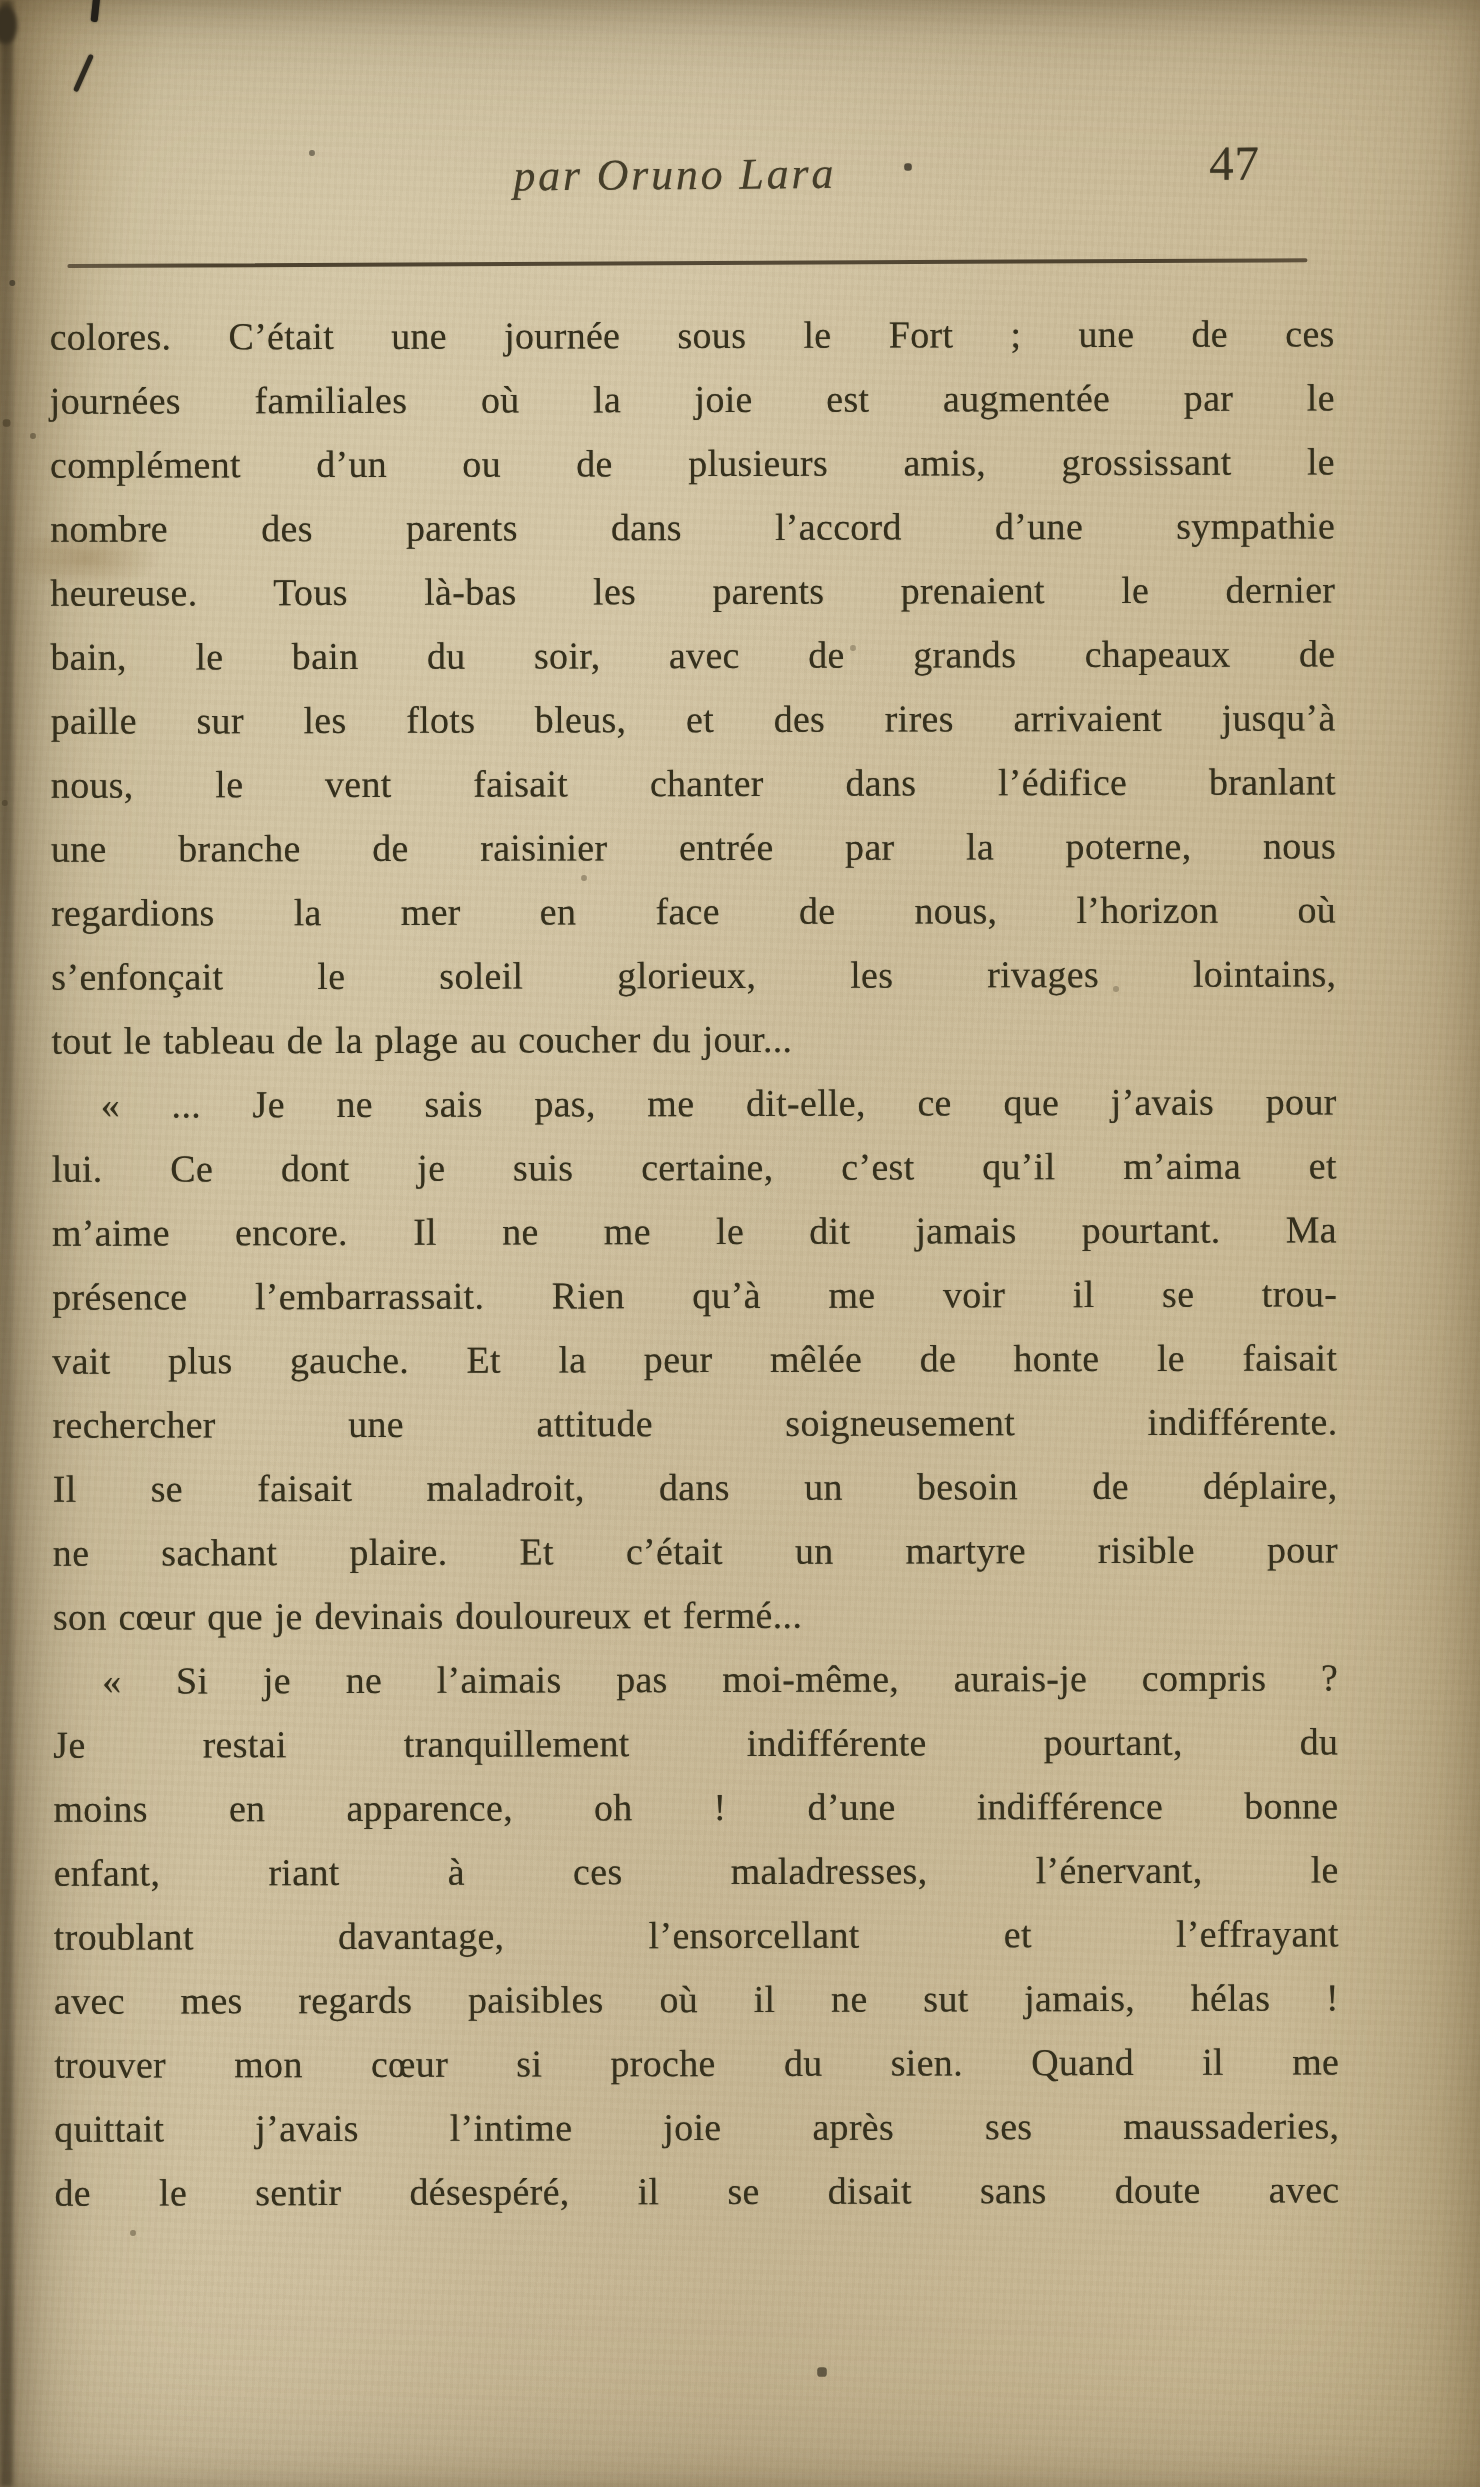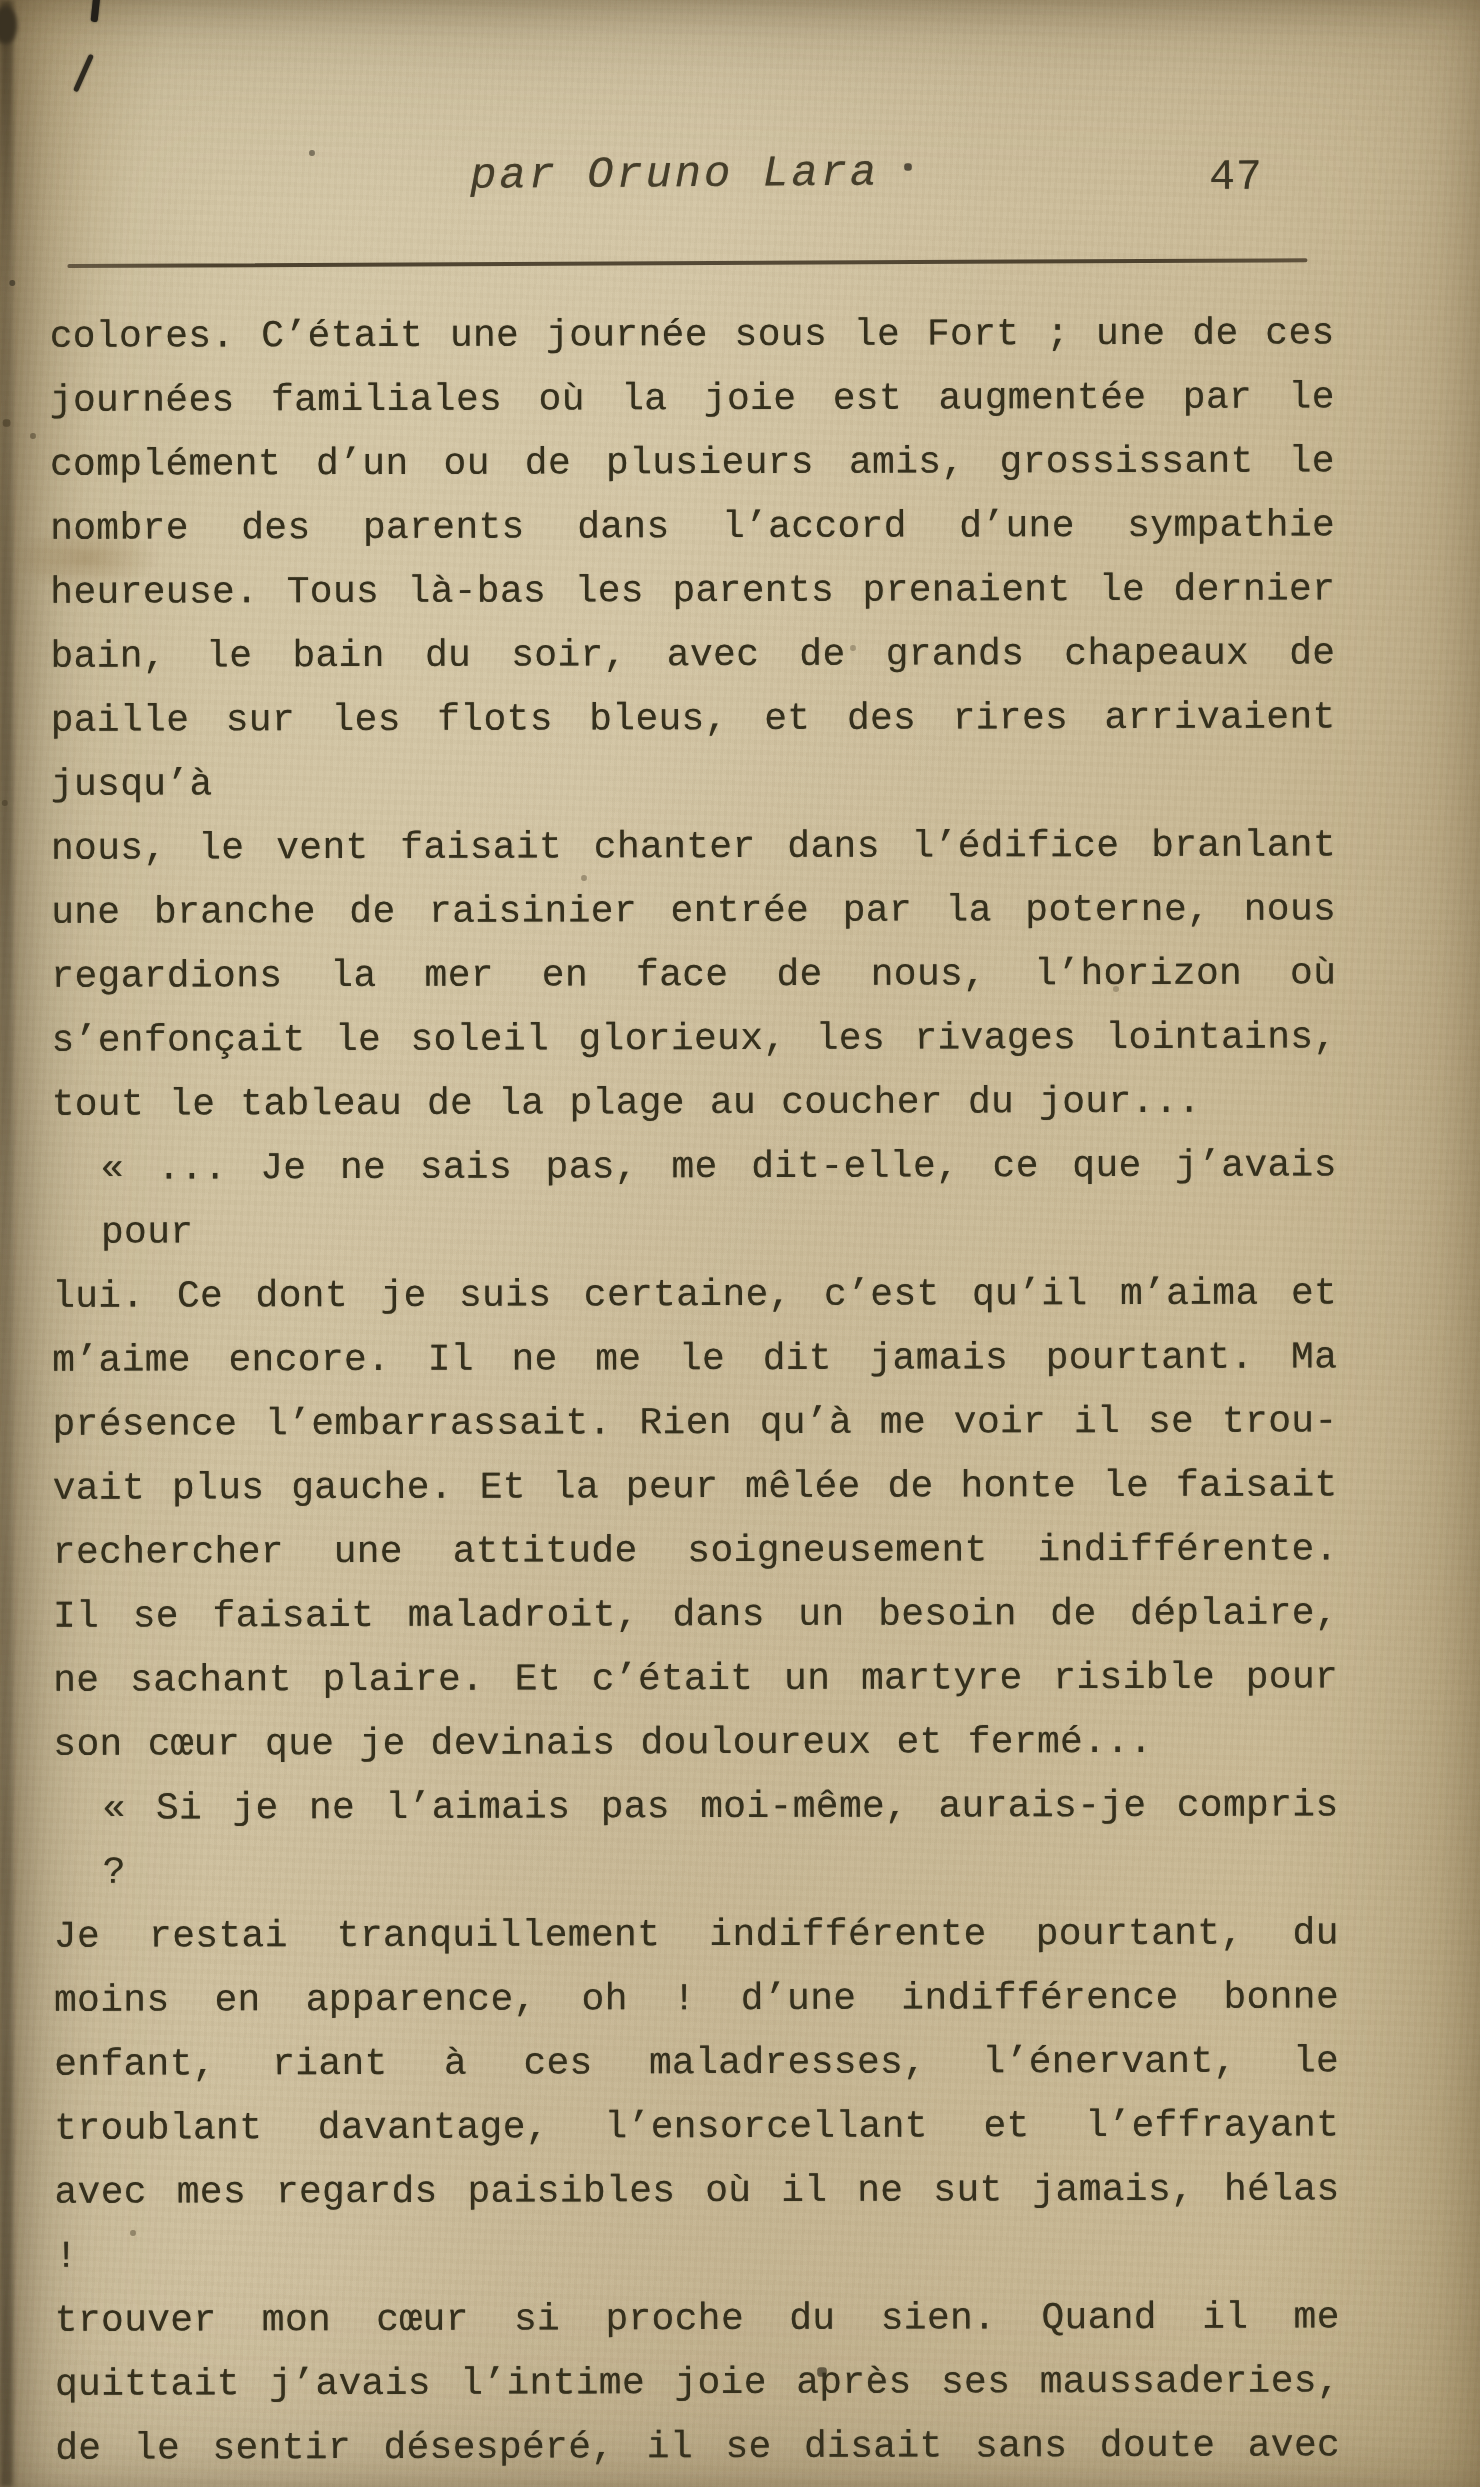--- a/index.html
+++ b/index.html
@@ -7,21 +7,21 @@
     padding: 0;
     width: 1480px;
     height: 2487px;
     overflow: hidden;
     background: #b9a780;
   }
   .page {
     position: relative;
     width: 1480px;
     height: 2487px;
-    font-family: Liberation Mono, monospace;
+    font-family: Liberation Serif, serif;
     color: #38321f;
     background:
       radial-gradient(ellipse at 22% 12%, rgba(255, 250, 228, 0.14), transparent 42%),
       radial-gradient(ellipse at 85% 85%, rgba(255, 248, 225, 0.10), transparent 45%),
       radial-gradient(ellipse at 50% 100%, rgba(126, 100, 58, 0.14), transparent 55%),
       repeating-linear-gradient(93deg, rgba(118, 98, 58, 0.045) 0 2.8px, rgba(214, 200, 166, 0.05) 2.8px 6.6px),
       repeating-linear-gradient(2deg, rgba(140, 118, 74, 0.03) 0 4.7px, rgba(222, 209, 176, 0.04) 4.7px 10.4px),
       linear-gradient(100deg, #b29f77 0%, #cbbd9b 9%, #d1c3a3 38%, #ccbd9b 62%, #c3b28d 85%, #b4a279 100%);
     box-shadow:
       inset 0 0 179px rgba(92, 72, 40, 0.34),
@@ -42,23 +42,23 @@
     text-align: center;
     font-style: italic;
     font-size: 44px;
     letter-spacing: 2.8px;
     color: #453e2a;
     text-shadow: 0 0 0.9px rgba(60, 52, 32, 0.55);
     transform: translateX(-17px) rotate(-0.3deg);
   }
   .page-number {
     position: absolute;
-    top: 154px;
+    top: 136px;
     left: 1212px;
-    font-size: 43px;
+    font-size: 49px;
     letter-spacing: 0.9px;
     color: #3d3725;
     text-shadow: 0 0 0.9px rgba(60, 52, 32, 0.5);
   }
   .rule {
     position: absolute;
     top: 261px;
     left: 70px;
     width: 1240px;
     height: 3.8px;

